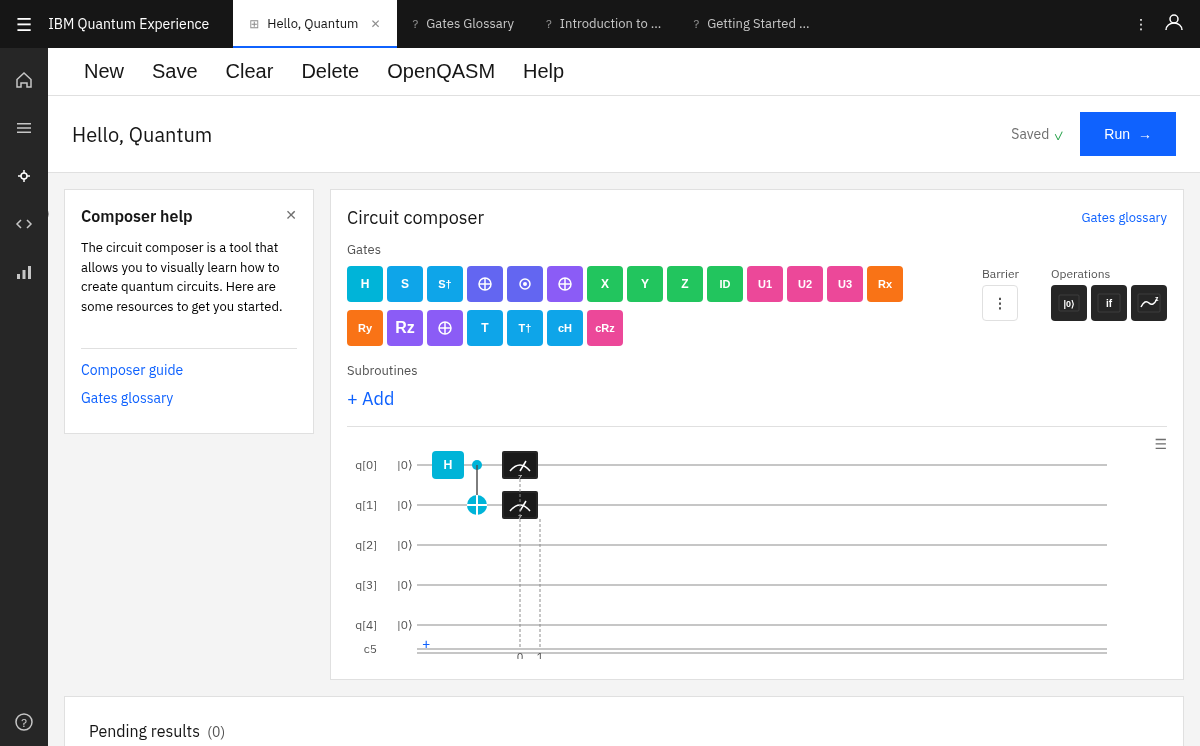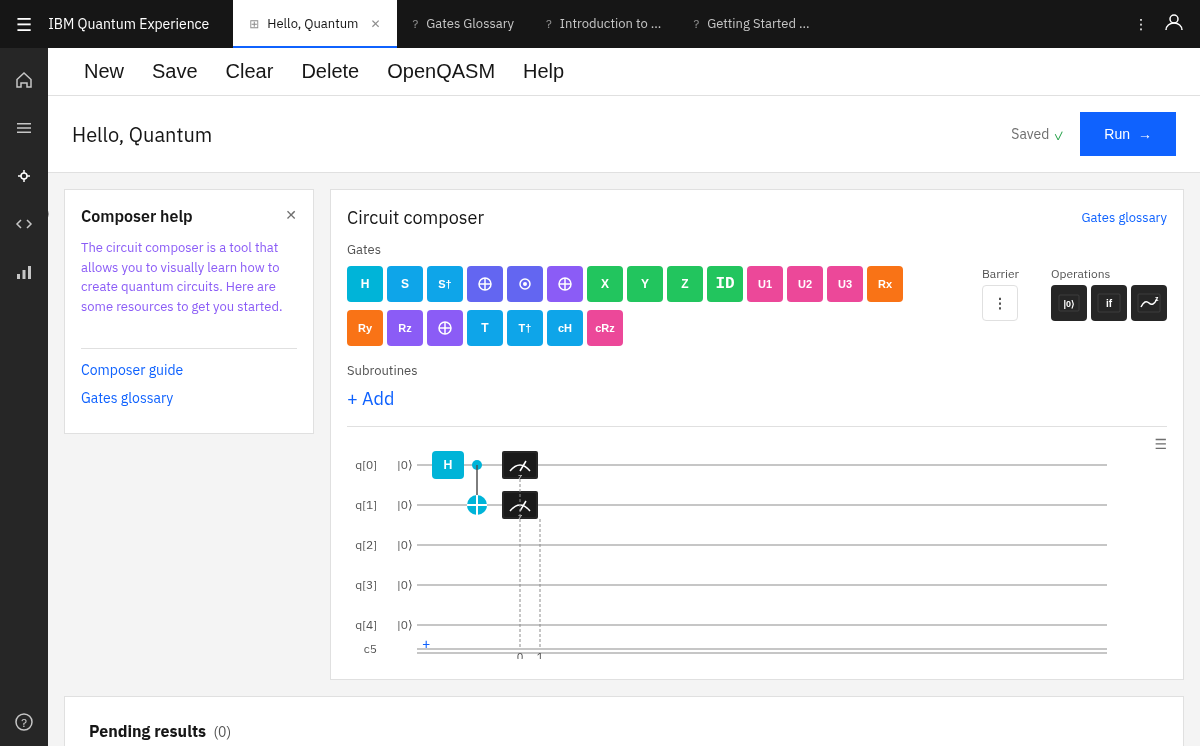--- a/index.html
+++ b/index.html
@@ -145,21 +145,21 @@
       align-self: flex-start;
     }
     .help-panel-header {
       display: flex;
       align-items: flex-start;
       justify-content: space-between;
       margin-bottom: 12px;
     }
     .help-panel-title { font-size: 16px; font-weight: 600; }
     .help-close { cursor: pointer; color: #6f6f6f; }
-    .help-text { font-size: 13px; color: #8b5cf6; line-height: 1.5; margin-bottom: 32px; }
+    .help-text { font-size: 13px; color: #000000; line-height: 1.5; margin-bottom: 32px; }
     .help-divider { border: none; border-top: 1px solid #e0e0e0; margin: 12px 0; }
     .help-link { color: #0f62fe; font-size: 14px; display: block; margin-bottom: 10px; cursor: pointer; text-decoration: none; }
 
     
     .circuit-panel {
       background: #fff;
       flex: 1;
       border: 1px solid #e0e0e0;
       padding: 16px;
     }
@@ -230,21 +230,21 @@
     }
     .circuit-menu-icon { float: right; color: #6f6f6f; cursor: pointer; margin-bottom: 4px; }
 
     
     .pending-section {
       margin: 0 16px 16px 16px;
       background: #fff;
       border: 1px solid #e0e0e0;
       padding: 24px;
     }
-    .pending-title { font-size: 16px; font-weight: 700; }
+    .pending-title { font-size: 16px; font-weight: 400; }
     .pending-count { color: #525252; font-size: 14px; margin-left: 4px; }
     .gates-barrier-ops {
       display: flex;
       gap: 32px;
       align-items: flex-start;
     }
     .barrier-group, .ops-group {
       display: flex;
       flex-direction: column;
       align-items: flex-start;
@@ -407,30 +407,30 @@
               <button class="gate-btn gate-swap">
                 <svg width="16" height="16" viewBox="0 0 16 16">
                   <circle cx="8" cy="8" r="6" stroke="white" stroke-width="1.5" fill="none"></circle>
                   <line x1="8" y1="2" x2="8" y2="14" stroke="white" stroke-width="1.5"></line>
                   <line x1="2" y1="8" x2="14" y2="8" stroke="white" stroke-width="1.5"></line>
                 </svg>
               </button>
               <button class="gate-btn gate-x">X</button>
               <button class="gate-btn gate-y">Y</button>
               <button class="gate-btn gate-z">Z</button>
-              <button class="gate-btn gate-id" style="font-size:16px;font-family:Liberation Mono, monospace;">ID</button>
+              <button class="gate-btn gate-id" style="font-size:11px;">ID</button>
               <button class="gate-btn gate-u1" style="font-size:11px;">U1</button>
               <button class="gate-btn gate-u2" style="font-size:11px;">U2</button>
               <button class="gate-btn gate-u3" style="font-size:11px;">U3</button>
               <button class="gate-btn gate-rx" style="font-size:11px;">Rx</button>
             </div>
 
             <div class="gates-row">
               <button class="gate-btn gate-ry" style="font-size:11px;">Ry</button>
-              <button class="gate-btn gate-rz" style="font-size:11px;">Rz</button>
+              <button class="gate-btn gate-rz" style="font-size:16px;">Rz</button>
               <button class="gate-btn gate-xx">
                 <svg width="16" height="16" viewBox="0 0 16 16">
                   <circle cx="8" cy="8" r="6" stroke="white" stroke-width="1.5" fill="none"></circle>
                   <line x1="8" y1="2" x2="8" y2="14" stroke="white" stroke-width="1.5"></line>
                   <line x1="2" y1="8" x2="14" y2="8" stroke="white" stroke-width="1.5"></line>
                 </svg>
               </button>
               <button class="gate-btn gate-t">T</button>
               <button class="gate-btn gate-tdg" style="font-size:11px;">T†</button>
               <button class="gate-btn gate-ch" style="font-size:11px;">cH</button>

